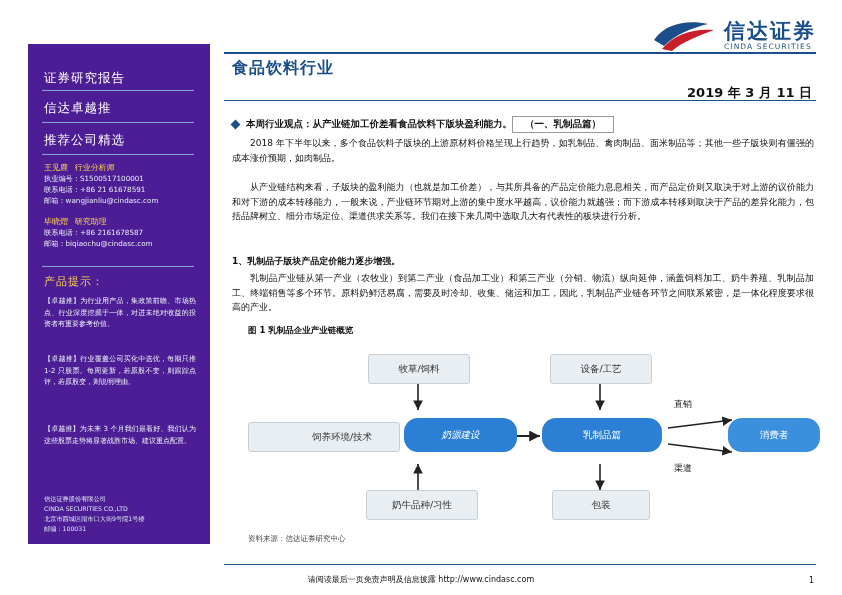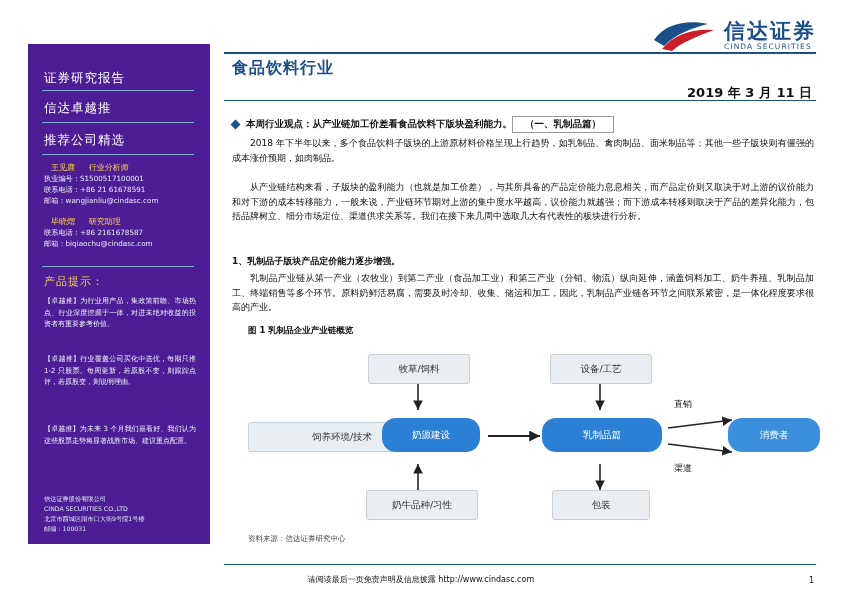--- a/index.html
+++ b/index.html
@@ -16,21 +16,21 @@
   .sidebar{
     position:absolute;left:28px;top:44px;width:182px;height:500px;
     background:#4c1d95;color:#ffffff;
   }
   .sb-title{
     position:absolute;left:16px;top:26px;font-size:12.5px;letter-spacing:1px;
   }
   .sb-rule{position:absolute;left:14px;width:152px;height:1px;background:#7fa6cf;}
   .sb-sub{position:absolute;left:16px;font-size:12.5px;letter-spacing:1px;}
   .sb-people{position:absolute;left:16px;font-size:7.2px;line-height:11px;color:#e8eef6;}
-  .sb-people .nm{color:#ffd34d;font-size:8px;margin-left:7px;}
+  .sb-people .nm{color:#ffd34d;font-size:8px;}
   .sb-ph{position:absolute;left:16px;font-size:11px;color:#ffd34d;letter-spacing:1px;}
   .sb-note{position:absolute;left:16px;width:152px;font-size:7px;line-height:11.5px;color:#eef3f9;text-align:justify;}
   .sb-foot{position:absolute;left:16px;width:158px;font-size:6.2px;line-height:10px;color:#dce6f2;}
 
   
   .logo-wrap{position:absolute;right:26px;top:18px;display:flex;align-items:center;}
   .logo-mark{width:66px;height:34px;position:relative;margin-right:6px;}
   .logo-cn{font-size:21px;color:#1b4f8a;font-weight:bold;letter-spacing:2px;line-height:22px;}
   .logo-en{font-size:7.5px;color:#1b4f8a;letter-spacing:1.1px;}
   .hdr-line{position:absolute;left:224px;right:26px;height:2px;background:#1b4f8a;}
@@ -151,21 +151,21 @@
 
       <path d="M360,132 L360,158" stroke="#222" stroke-width="1.6" fill="none" marker-end="url(#ah)"></path>
 
       <path d="M428,96 L492,88" stroke="#222" stroke-width="1.6" fill="none" marker-end="url(#ah)"></path>
       <path d="M428,112 L492,120" stroke="#222" stroke-width="1.6" fill="none" marker-end="url(#ah)"></path>
     </svg>
 
     <div class="node grey" style="left:128px;top:22px;width:100px;height:28px;">牧草/饲料</div>
     <div class="node grey" style="left:310px;top:22px;width:100px;height:28px;">设备/工艺</div>
     <div class="node grey" style="left:8px;top:90px;width:114px;height:28px;padding-left:36px;">饲养环境/技术</div>
-    <div class="node blue" style="left:142px;top:86px;width:98px;height:34px;">奶源建设</div>
+    <div class="node blue" style="left:164px;top:86px;width:113px;height:34px;font-style:italic;">奶源建设</div>
     <div class="node blue" style="left:302px;top:86px;width:120px;height:34px;">乳制品篇</div>
     <div class="node lblue" style="left:488px;top:86px;width:92px;height:34px;">消费者</div>
     <div class="node grey" style="left:126px;top:158px;width:110px;height:28px;">奶牛品种/习性</div>
     <div class="node grey" style="left:312px;top:158px;width:96px;height:28px;">包装</div>
 
     <div class="dlabel" style="left:434px;top:66px;">直销</div>
     <div class="dlabel" style="left:434px;top:130px;">渠道</div>
   </div>
 
   <div class="src" style="top:534px;">资料来源：信达证券研究中心</div>

